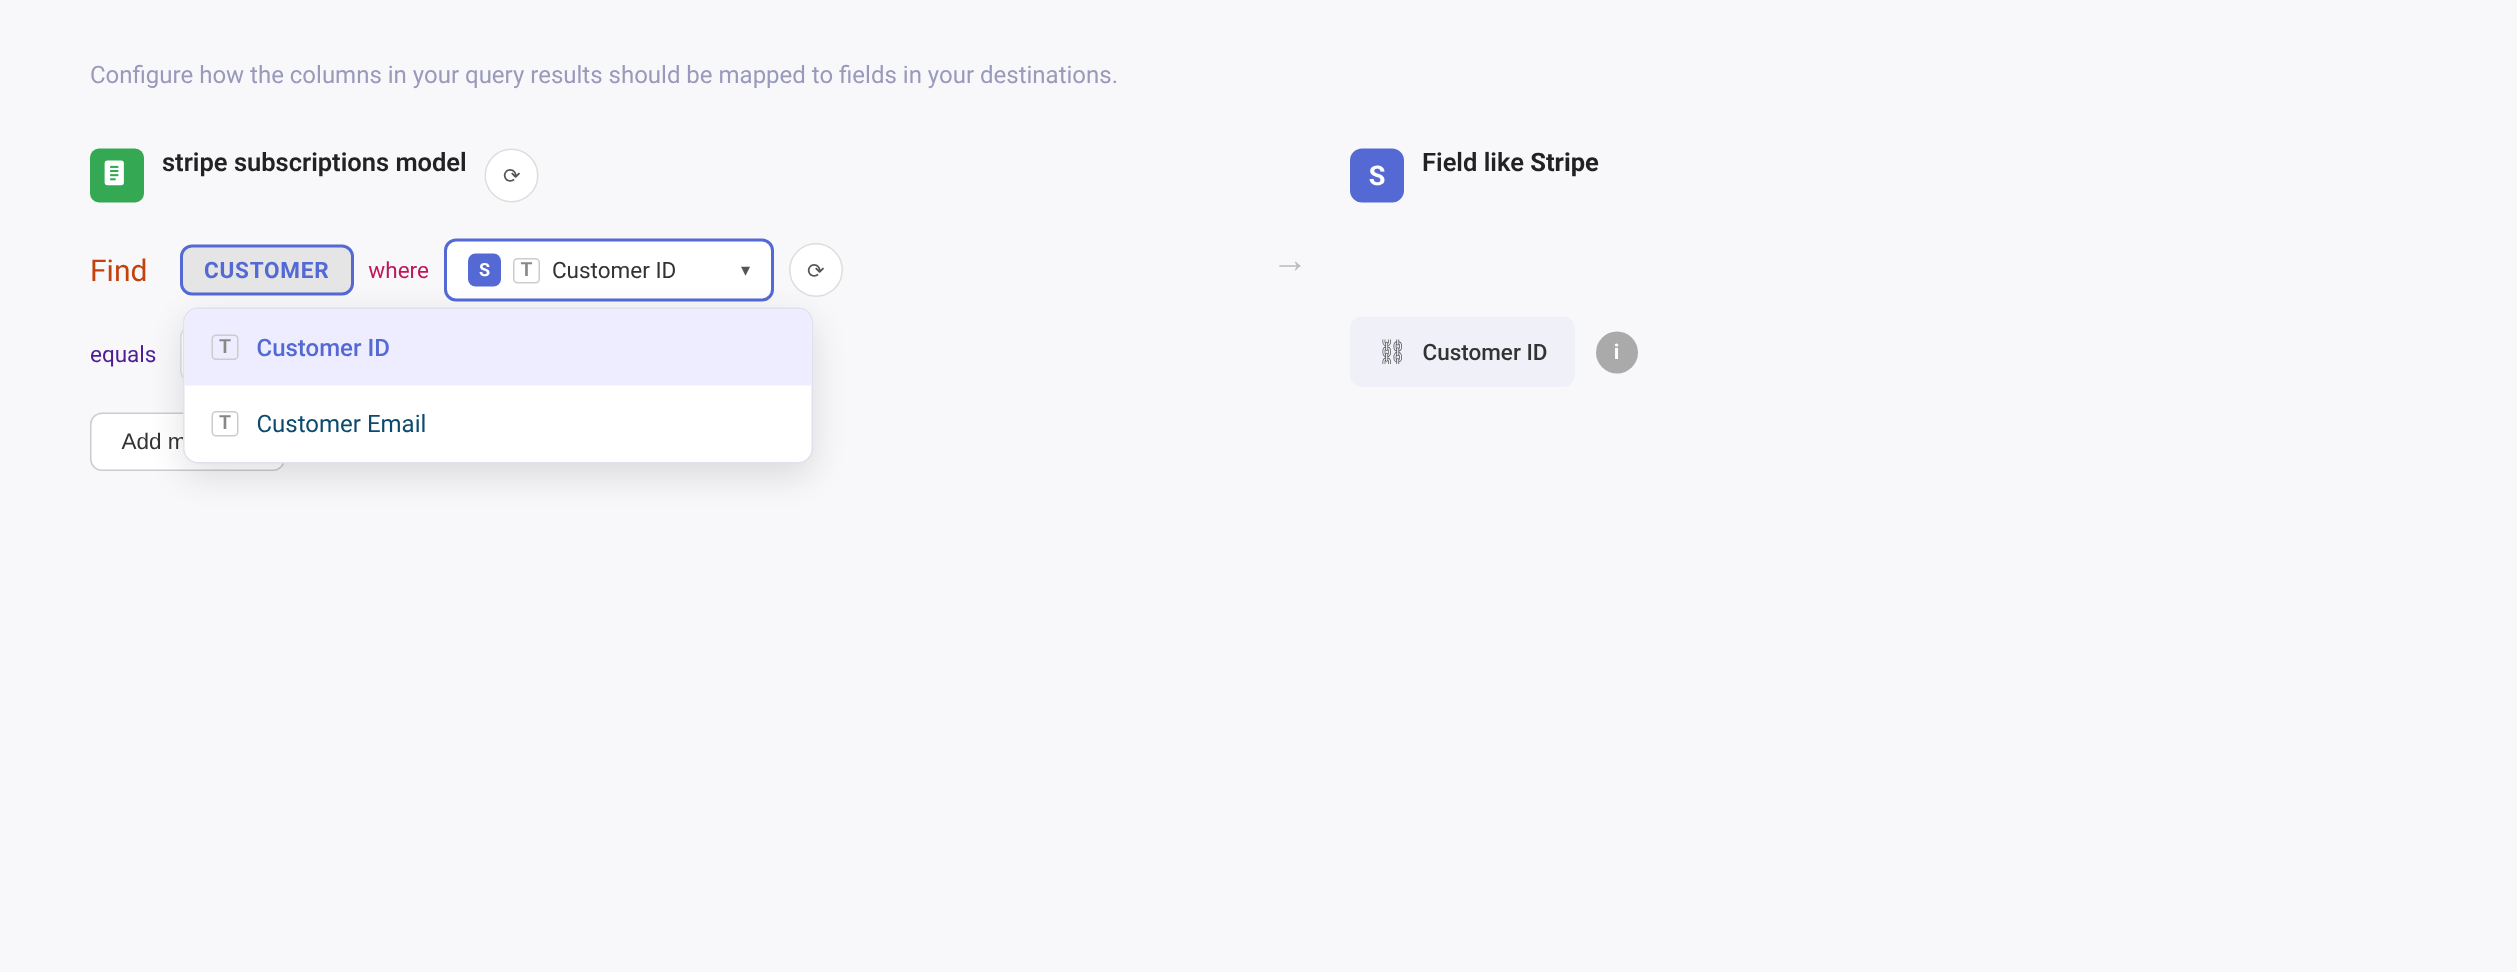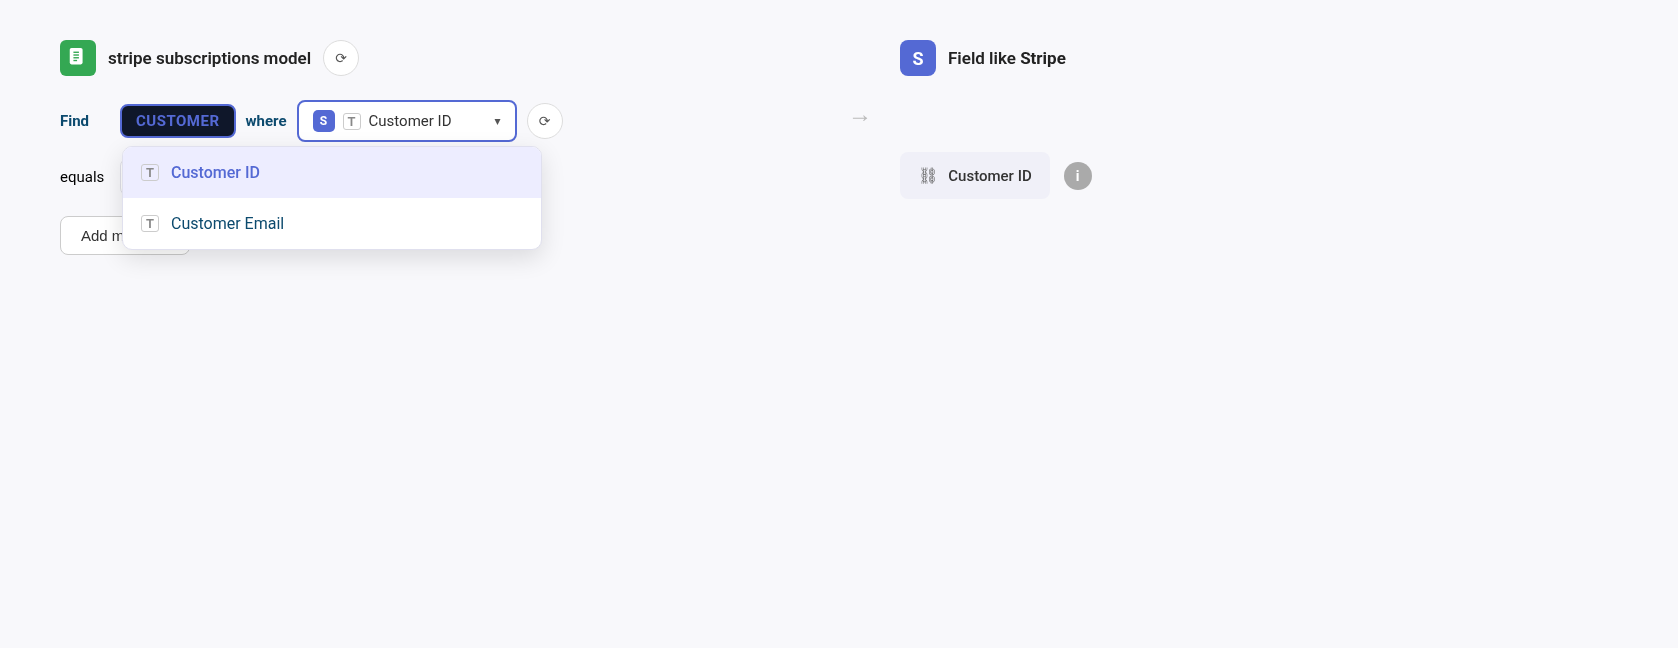--- a/index.html
+++ b/index.html
@@ -41,21 +41,20 @@
       display: flex;
       align-items: center;
       justify-content: center;
       padding-top: 60px;
     }
     .right-panel {
       flex: 1;
     }
     .panel-header {
       display: flex;
-      align-items: center;
       gap: 12px;
       margin-bottom: 24px;
     }
     .source-icon {
       width: 36px;
       height: 36px;
       background: #34a853;
       border-radius: 6px;
       display: flex;
       align-items: center;
@@ -99,39 +98,37 @@
       font-size: 14px;
     }
     .find-row {
       display: flex;
       align-items: center;
       gap: 10px;
       margin-bottom: 16px;
       position: relative;
     }
     .find-label {
-      font-size: 15px;
-      color: #0c4a6e;
+      font-size: 20px;
+      color: #c2410c;
       min-width: 50px;
-      font-weight: bold;
     }
     .customer-badge {
       border: 2px solid #5469d4;
       border-radius: 8px;
       padding: 6px 14px;
       color: #5469d4;
       font-weight: 700;
       font-size: 15px;
       letter-spacing: 0.5px;
-      background: #0f172a;
+      background: #e5e5e5;
     }
     .where-label {
       font-size: 15px;
-      color: #0c4a6e;
-      font-weight: bold;
+      color: #be185d;
     }
     .dropdown-trigger {
       display: flex;
       align-items: center;
       gap: 8px;
       border: 2px solid #5469d4;
       border-radius: 8px;
       padding: 8px 14px;
       background: white;
       cursor: pointer;
@@ -169,21 +166,21 @@
       font-size: 12px;
     }
     .equals-row {
       display: flex;
       align-items: center;
       gap: 10px;
       margin-bottom: 20px;
     }
     .equals-label {
       font-size: 15px;
-      color: #000000;
+      color: #4c1d95;
       min-width: 50px;
     }
     .equals-value {
       display: flex;
       align-items: center;
       gap: 8px;
       background: white;
       border: 1.5px solid #e0e0e8;
       border-radius: 8px;
       padding: 8px 14px;
@@ -296,20 +293,21 @@
     .right-panel-inner {
       display: flex;
       align-items: center;
       padding-top: 52px;
     }
   </style>
 </head>
 <body>
 
 <div class="page-container">
+  <p class="page-subtitle">Configure how the columns in your query results should be mapped to fields in your destinations.</p>
 
   <div class="mapping-section">
 
     <div class="left-panel">
 
       <div class="panel-header">
         <div class="source-icon">
 
           <svg viewBox="0 0 24 24" fill="none" xmlns="http://www.w3.org/2000/svg">
             <rect x="3" y="1" width="14" height="18" rx="2" fill="white"></rect>

